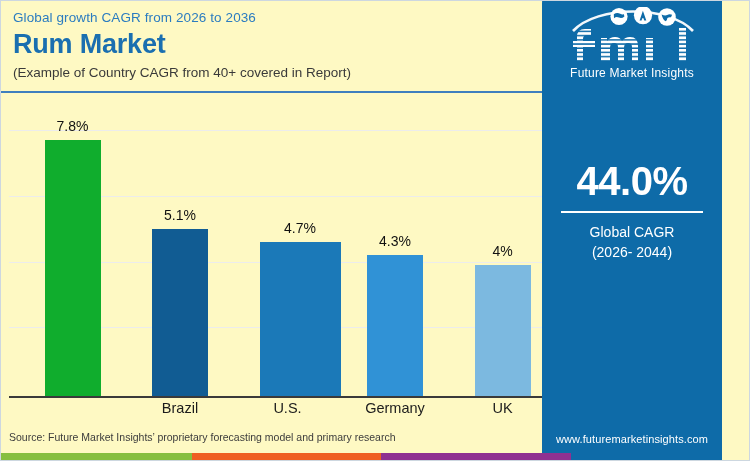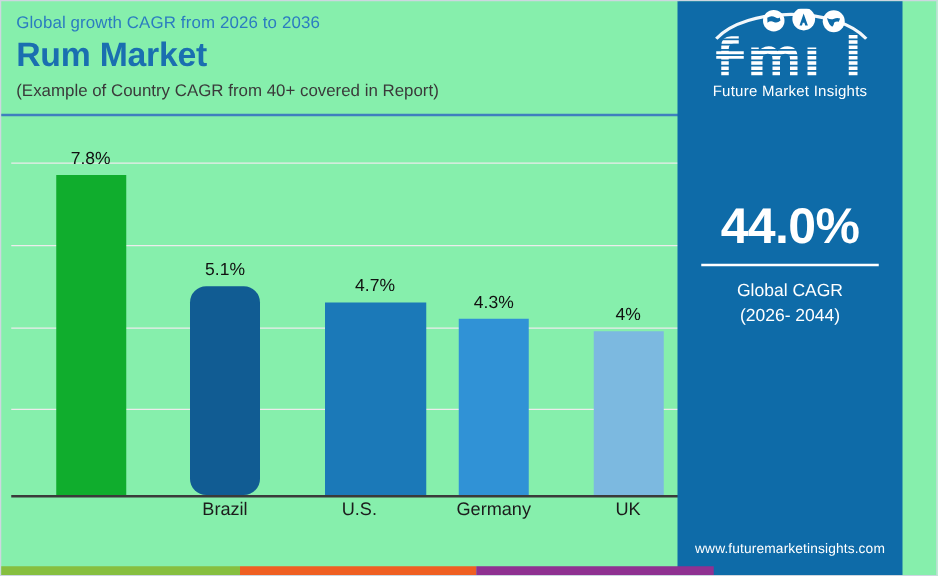--- a/index.html
+++ b/index.html
@@ -6,21 +6,21 @@
   body{
     width:750px;height:461px;
     background:#ffffff;
     font-family:"Liberation Sans", sans-serif;
     overflow:hidden;
   }
   .page{
     position:relative;width:750px;height:461px;
     box-sizing:border-box;
     border:1px solid #cdd7e0;
-    background:#86efac;
+    background:#fef9c3;
   }
 
   
   .left{
     position:absolute;left:0;top:0;width:570px;height:459px;
     box-sizing:border-box;
   }
   .header{
     position:absolute;left:0;top:0;width:570px;height:91px;
     box-sizing:border-box;
@@ -141,21 +141,21 @@
       <div id="gridlines">
           <div class="gridline" style="top: 234.136px;"></div>
           <div class="gridline" style="top: 168.552px;"></div>
           <div class="gridline" style="top: 102.968px;"></div>
           <div class="gridline" style="top: 37.3831px;"></div>
         </div>
       <div id="bars">
           <div class="bar" style="left: 43.5px; width: 56px; height: 255.779px; background: rgb(16, 173, 45);">
             <span class="vlabel">7.8%</span>
           </div>
-          <div class="bar" style="left: 151px; width: 56px; height: 167.24px; background: rgb(17, 92, 147); border-radius: 13px;">
+          <div class="bar" style="left: 151px; width: 56px; height: 167.24px; background: rgb(17, 92, 147);">
             <span class="vlabel">5.1%</span>
           </div>
           <div class="bar" style="left: 258.5px; width: 56px; height: 154.123px; background: rgb(27, 121, 184); padding-left: 25px;">
             <span class="vlabel">4.7%</span>
           </div>
           <div class="bar" style="left: 366px; width: 56px; height: 141.006px; background: rgb(48, 146, 214);">
             <span class="vlabel">4.3%</span>
           </div>
           <div class="bar" style="left: 473.5px; width: 56px; height: 131.169px; background: rgb(124, 185, 224);">
             <span class="vlabel">4%</span>
@@ -164,20 +164,21 @@
       <div class="axis"></div>
     </div>
 
     <div class="xlabels" id="xlabels">
         <div class="xlabel" style="left: 232.75px; width: 107.5px;">U.S.</div>
         <div class="xlabel" style="left: 125.25px; width: 107.5px;">Brazil</div>
         <div class="xlabel" style="left: 340.25px; width: 107.5px;">Germany</div>
         <div class="xlabel" style="left: 447.75px; width: 107.5px;">UK</div>
       </div>
 
+    <div class="source">Source: Future Market Insights’ proprietary forecasting model and primary research</div>
   </div>
 
   <div class="right">
     <div class="texture"></div>
 
     <div class="logo">
       <div class="logo-mark">
         <svg width="150" height="58" viewBox="0 0 150 58">
           <defs>
             <pattern id="stripes" width="4" height="4.2" patternUnits="userSpaceOnUse">

